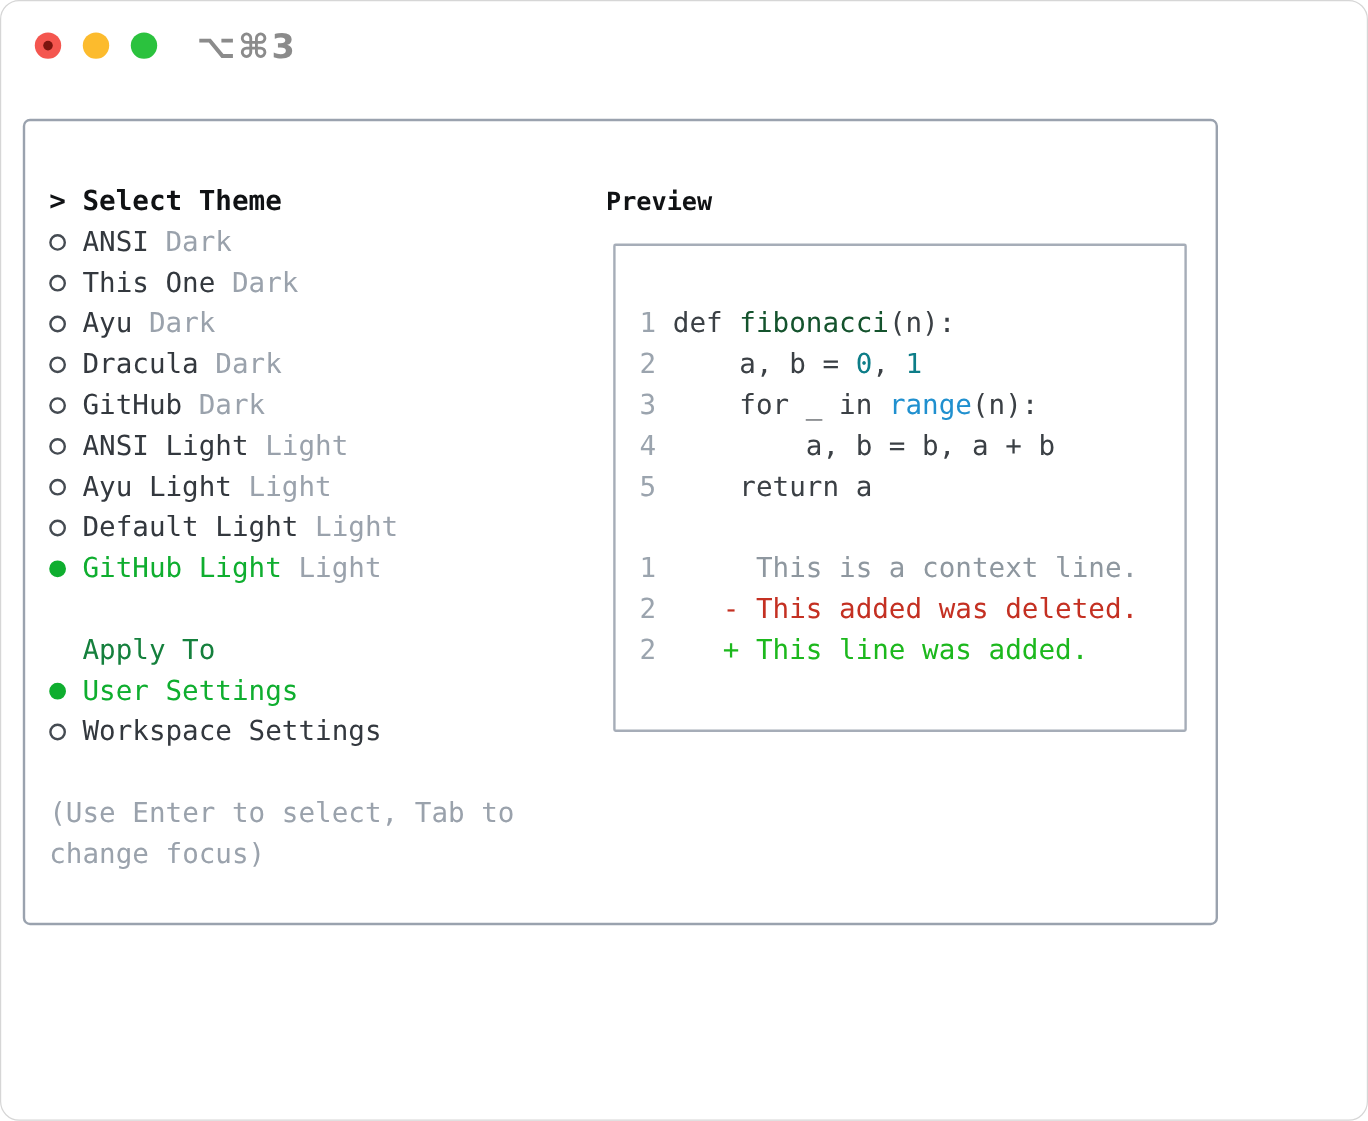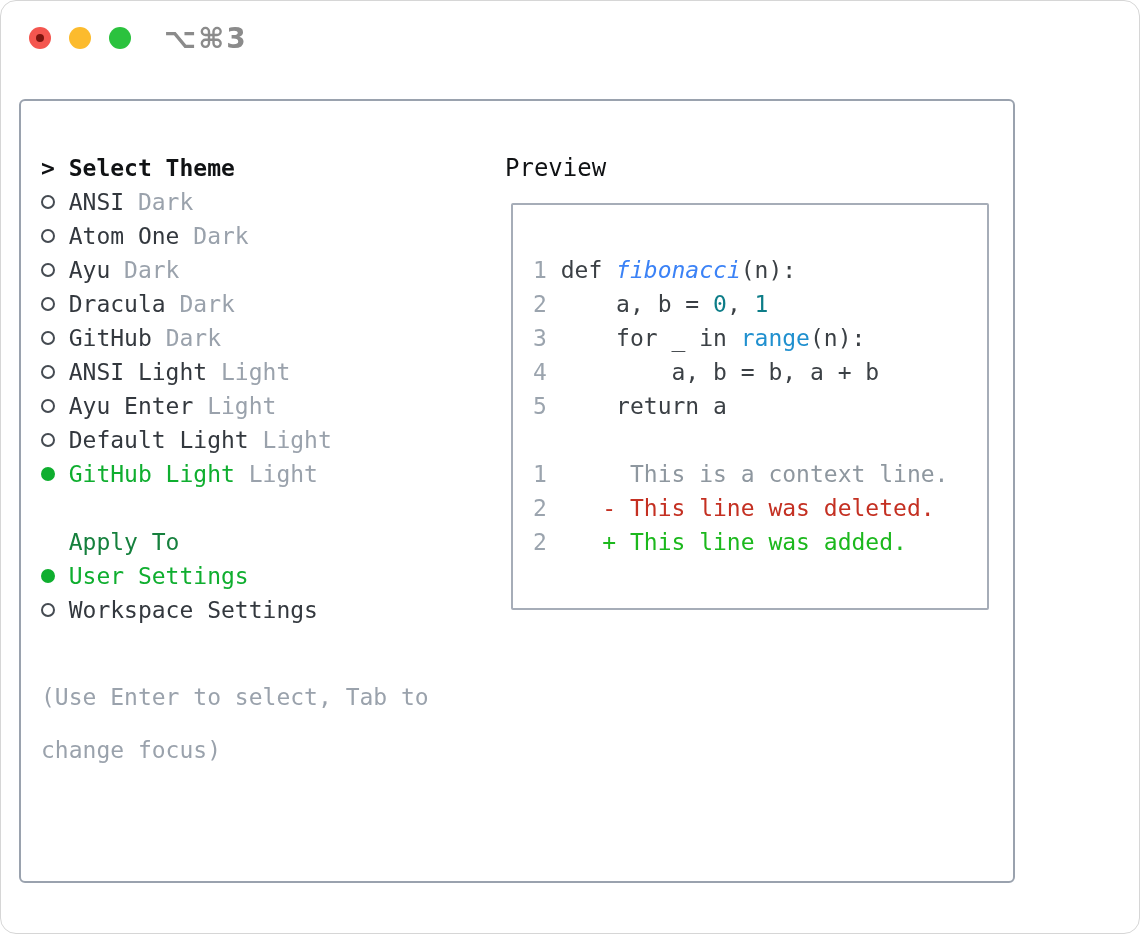--- a/index.html
+++ b/index.html
@@ -11,47 +11,47 @@
   .titlebar{position:absolute;left:0;top:0;height:75px;width:100%;}
   .tl{position:absolute;top:26px;width:22px;height:22px;border-radius:50%;}
   .tl-red{left:28px;background:#f4564f;}
   .tl-red .dot{position:absolute;left:7px;top:7px;width:8px;height:8px;border-radius:50%;
                background:#7c150f;}
   .tl-yellow{left:68px;background:#fcbb2d;}
   .tl-green{left:108px;background:#2bc23e;}
   .win-title{position:absolute;left:163px;top:21px;font-family:"DejaVu Sans",sans-serif;
              font-size:28px;font-weight:600;color:#8b8b8b;letter-spacing:2px;}
   
-  .panel{position:absolute;left:18px;top:98px;width:996px;height:784px;
+  .panel{position:absolute;left:18px;top:98px;width:996px;height:672px;
          border:2px solid #9aa2ae;border-radius:6px;box-sizing:border-box;background:#fff;}
   .row{height:34px;line-height:34px;font-size:23px;white-space:pre;color:#33383e;}
   .spacer{height:34px;}
   
   .left-col{position:absolute;left:20px;top:50px;}
   .caret{display:inline-block;width:2ch;font-weight:bold;color:#101214;}
   .list-title{font-weight:bold;color:#101214;}
   .radio{display:inline-block;width:2ch;height:34px;position:relative;vertical-align:top;}
   .radio::after{content:"";position:absolute;left:0px;top:10px;width:10px;height:10px;
                 border:2px solid #454b52;border-radius:50%;background:transparent;}
   .selected .radio::after{border-color:#0fae2f;background:#0fae2f;}
   .tname{color:#33383e;}
   .selected .tname{color:#0fae2f;}
   .tvariant{color:#9aa2ac;margin-left:1ch;}
   .apply-title{padding-left:2ch;color:#15803d;}
-  .hint{color:#9aa2ac;margin-top:19px;}
+  .hint{color:#9aa2ac;}
   
   .preview-title{position:absolute;left:484px;top:50px;height:34px;line-height:34px;
-                 font-size:24px;font-weight:normal;color:#101214;}
+                 font-size:21px;font-weight:bold;color:#101214;}
   .preview-box{position:absolute;left:490px;top:102px;width:478px;height:407px;
                border:2px solid #a6adb8;border-radius:2px;box-sizing:border-box;background:#fff;}
   .code{position:absolute;left:20px;top:48px;}
   .code-line{height:34px;line-height:34px;font-size:23px;white-space:pre;}
   .c-num{color:#9ba4ae;}
   .c-fg{color:#3b4045;}
-  .c-red{color:#3b82f6;font-style:italic;}
+  .c-red{color:#14532d;}
   .c-teal{color:#0d7d88;}
   .c-blue{color:#2090cf;}
   .c-ctx{color:#8e979f;}
   .c-del{color:#c43022;}
   .c-add{color:#1cb81d;text-align:center;}
 </style>
 </head>
 <body>
 
 <div class="window">
@@ -65,26 +65,26 @@
     <div class="win-title">⌥⌘3</div>
   </div>
 
   <div class="panel">
 
     <div class="left-col">
 
       <div class="row"><span class="caret">&gt;</span><span class="list-title">Select Theme</span></div>
 
       <div class="row"><span class="radio"></span><span class="tname">ANSI</span><span class="tvariant">Dark</span></div>
-      <div class="row"><span class="radio"></span><span class="tname">Atom One</span><span class="tvariant">Dark</span></div>
+      <div class="row"><span class="radio"></span><span class="tname">This One</span><span class="tvariant">Dark</span></div>
       <div class="row"><span class="radio"></span><span class="tname">Ayu</span><span class="tvariant">Dark</span></div>
       <div class="row"><span class="radio"></span><span class="tname">Dracula</span><span class="tvariant">Dark</span></div>
       <div class="row"><span class="radio"></span><span class="tname">GitHub</span><span class="tvariant">Dark</span></div>
       <div class="row"><span class="radio"></span><span class="tname">ANSI Light</span><span class="tvariant">Light</span></div>
-      <div class="row"><span class="radio"></span><span class="tname">Ayu Enter</span><span class="tvariant">Light</span></div>
+      <div class="row"><span class="radio"></span><span class="tname">Ayu Light</span><span class="tvariant">Light</span></div>
       <div class="row"><span class="radio"></span><span class="tname">Default Light</span><span class="tvariant">Light</span></div>
       <div class="row selected"><span class="radio"></span><span class="tname">GitHub Light</span><span class="tvariant">Light</span></div>
 
       <div class="spacer"></div>
 
       <div class="row apply-title">Apply To</div>
       <div class="row selected"><span class="radio"></span><span class="tname">User Settings</span></div>
       <div class="row"><span class="radio"></span><span class="tname">Workspace Settings</span></div>
 
       <div class="spacer"></div>
@@ -97,19 +97,19 @@
 
     <div class="preview-box">
       <div class="code">
         <div class="code-line"><span class="c-num">1</span><span class="c-fg"> def </span><span class="c-red">fibonacci</span><span class="c-fg">(n):</span></div>
         <div class="code-line"><span class="c-num">2</span><span class="c-fg">     a, b = </span><span class="c-teal">0</span><span class="c-fg">, </span><span class="c-teal">1</span></div>
         <div class="code-line"><span class="c-num">3</span><span class="c-fg">     for _ in </span><span class="c-blue">range</span><span class="c-fg">(n):</span></div>
         <div class="code-line"><span class="c-num">4</span><span class="c-fg">         a, b = b, a + b</span></div>
         <div class="code-line"><span class="c-num">5</span><span class="c-fg">     return a</span></div>
         <div class="code-line spacer"></div>
         <div class="code-line"><span class="c-num">1</span><span class="c-ctx">      This is a context line.</span></div>
-        <div class="code-line"><span class="c-num">2</span><span class="c-del">    - This line was deleted.</span></div>
+        <div class="code-line"><span class="c-num">2</span><span class="c-del">    - This added was deleted.</span></div>
         <div class="code-line"><span class="c-num">2</span><span class="c-add">    + This line was added.</span></div>
       </div>
     </div>
 
   </div>
 </div>
 
 </body></html>

